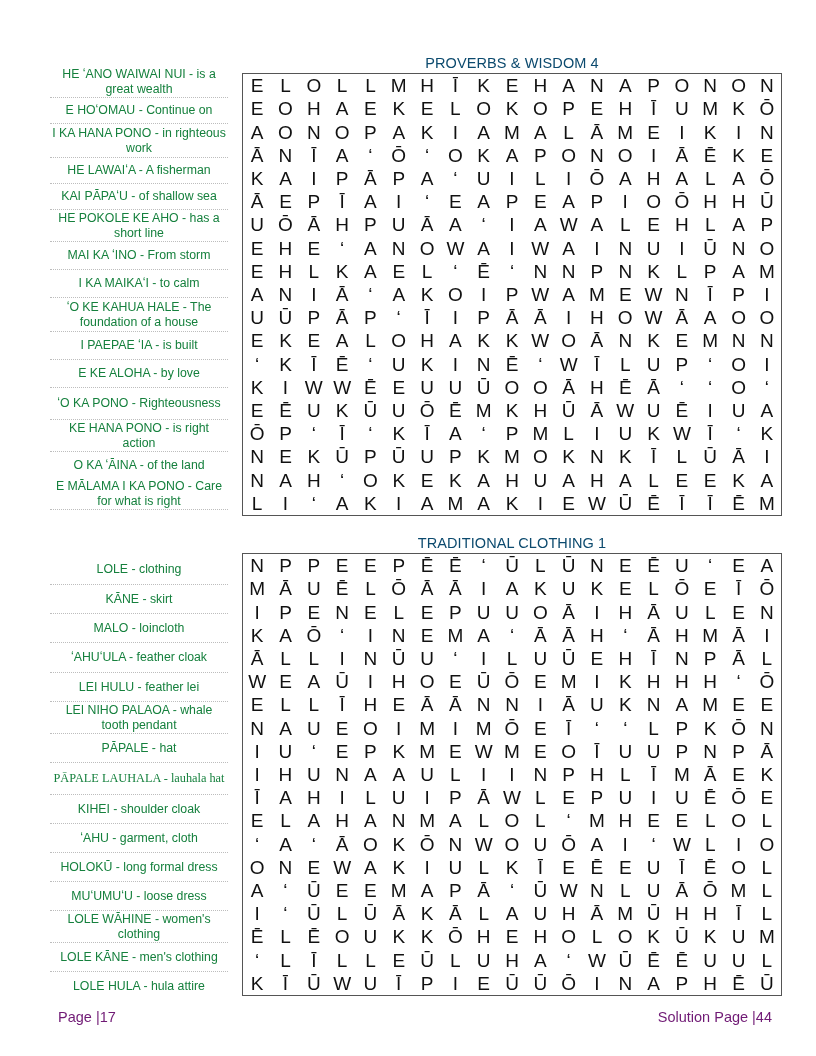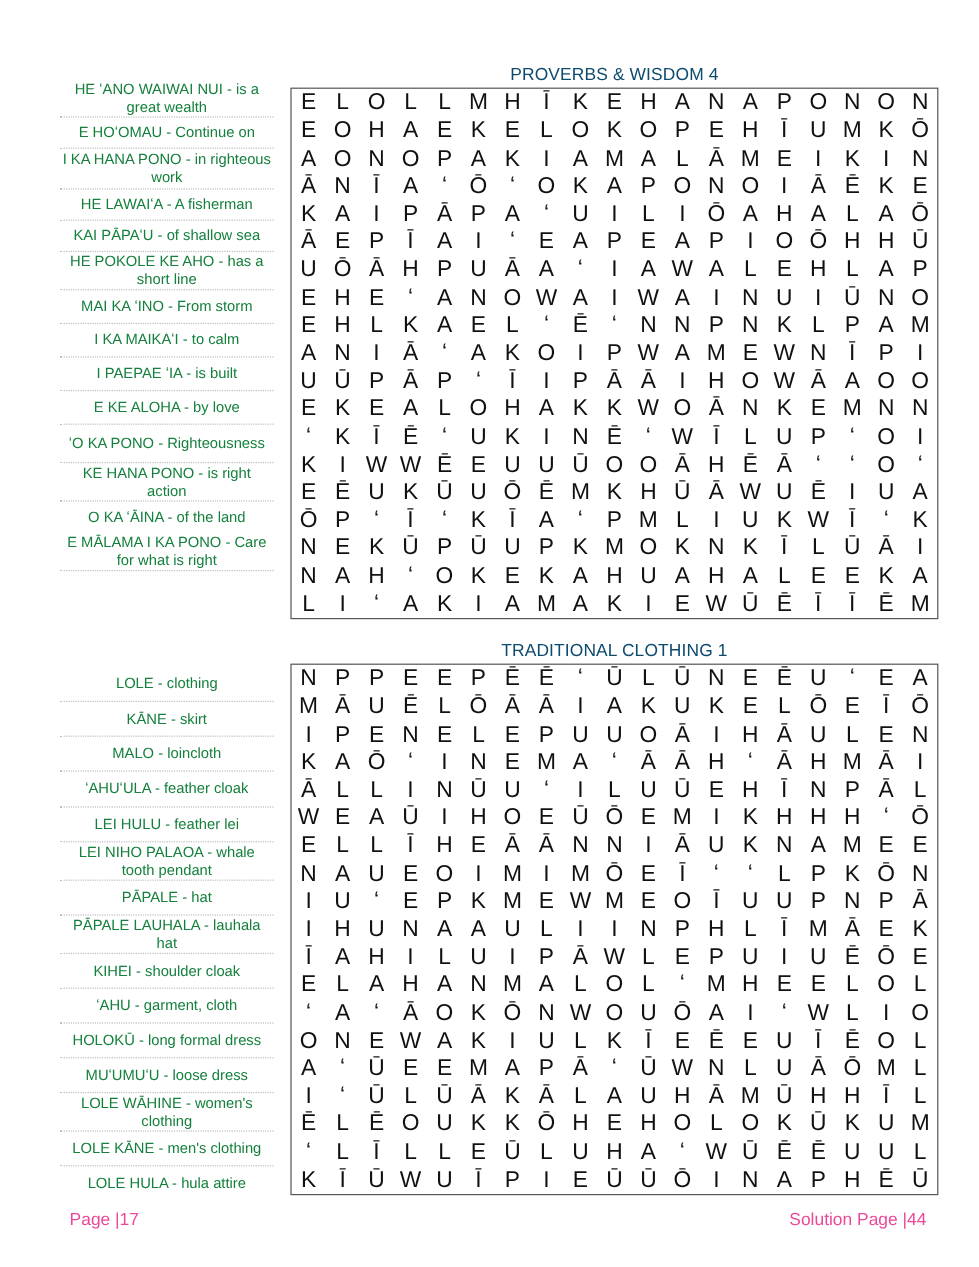--- a/index.html
+++ b/index.html
@@ -24,21 +24,21 @@
       position: absolute; left: 50px; width: 178px;
     }
     .word {
       display: flex; align-items: center; justify-content: center;
       text-align: center; font-size: 12.3px; line-height: 15px; color: #15803d;
       border-bottom: 1px dotted #bdbdbd; box-sizing: border-box;
       padding: 0 2px;
     }
     .word.last { border-bottom: none; }
     .footer {
-      position: absolute; top: 1009px; font-size: 14.5px; color: #ec4899;
+      position: absolute; top: 1009px; font-size: 14.5px; color: #701a75;
     }
   </style>
 </head>
 <body>
 
 <div class="puzzle-title" style="top:55px;">PROVERBS &amp; WISDOM 4</div>
 <div class="grid" id="grid-0" style="top:73px; height:443px; grid-template-rows: repeat(19, 1fr); grid-template-columns: repeat(19, 1fr);">
     <div class="cell">E</div>
     <div class="cell">L</div>
     <div class="cell">O</div>
@@ -403,20 +403,21 @@
   </div>
 <div class="wordlist" id="words-0" style="top:66px;">
     <div class="word" style="height: 32px;">HE ʻANO WAIWAI NUI - is a great wealth</div>
     <div class="word" style="height: 26px;">E HOʻOMAU - Continue on</div>
     <div class="word" style="height: 34px;">I KA HANA PONO - in righteous work</div>
     <div class="word" style="height: 26px; text-align: right;">HE LAWAIʻA - A fisherman</div>
     <div class="word" style="height: 26px;">KAI PĀPAʻU - of shallow sea</div>
     <div class="word" style="height: 32px;">HE POKOLE KE AHO - has a short line</div>
     <div class="word" style="height: 28px;">MAI KA ʻINO - From storm</div>
     <div class="word" style="height: 28px;">I KA MAIKAʻI - to calm</div>
+    <div class="word" style="height: 34px;">ʻO KE KAHUA HALE - The foundation of a house</div>
     <div class="word" style="height: 28px;">I PAEPAE ʻIA - is built</div>
     <div class="word" style="height: 28px;">E KE ALOHA - by love</div>
     <div class="word" style="height: 32px;">ʻO KA PONO - Righteousness</div>
     <div class="word" style="height: 32px;">KE HANA PONO - is right action</div>
     <div class="word last" style="height: 26px;">O KA ʻĀINA - of the land</div>
     <div class="word" style="height: 32px;">E MĀLAMA I KA PONO - Care for what is right</div>
   </div>
 
 <div class="puzzle-title" style="top:535px;">TRADITIONAL CLOTHING 1</div>
 <div class="grid" id="grid-1" style="top:553px; height:443px; grid-template-rows: repeat(19, 1fr); grid-template-columns: repeat(19, 1fr);">
@@ -783,21 +784,21 @@
     <div class="cell">Ū</div>
   </div>
 <div class="wordlist" id="words-1" style="top:555px;">
     <div class="word" style="height: 30px;">LOLE - clothing</div>
     <div class="word" style="height: 29px;">KĀNE - skirt</div>
     <div class="word" style="height: 29px;">MALO - loincloth</div>
     <div class="word" style="height: 30px;">ʻAHUʻULA - feather cloak</div>
     <div class="word" style="height: 29px;">LEI HULU - feather lei</div>
     <div class="word" style="height: 32px;">LEI NIHO PALAOA - whale tooth pendant</div>
     <div class="word" style="height: 29px;">PĀPALE - hat</div>
-    <div class="word" style="height: 32px;">PĀPALE LAUHALA - lauhala hat</div>
+    <div class="word" style="height: 32px; font-family: Liberation Serif, serif;">PĀPALE LAUHALA - lauhala hat</div>
     <div class="word" style="height: 29px;">KIHEI - shoulder cloak</div>
     <div class="word" style="height: 29px;">ʻAHU - garment, cloth</div>
     <div class="word" style="height: 29px;">HOLOKŪ - long formal dress</div>
     <div class="word" style="height: 29px;">MUʻUMUʻU - loose dress</div>
     <div class="word" style="height: 32px;">LOLE WĀHINE - women's clothing</div>
     <div class="word" style="height: 29px;">LOLE KĀNE - men's clothing</div>
     <div class="word last" style="height: 29px;">LOLE HULA - hula attire</div>
   </div>
 
 <div class="footer" style="left:58px;">Page |17</div>

